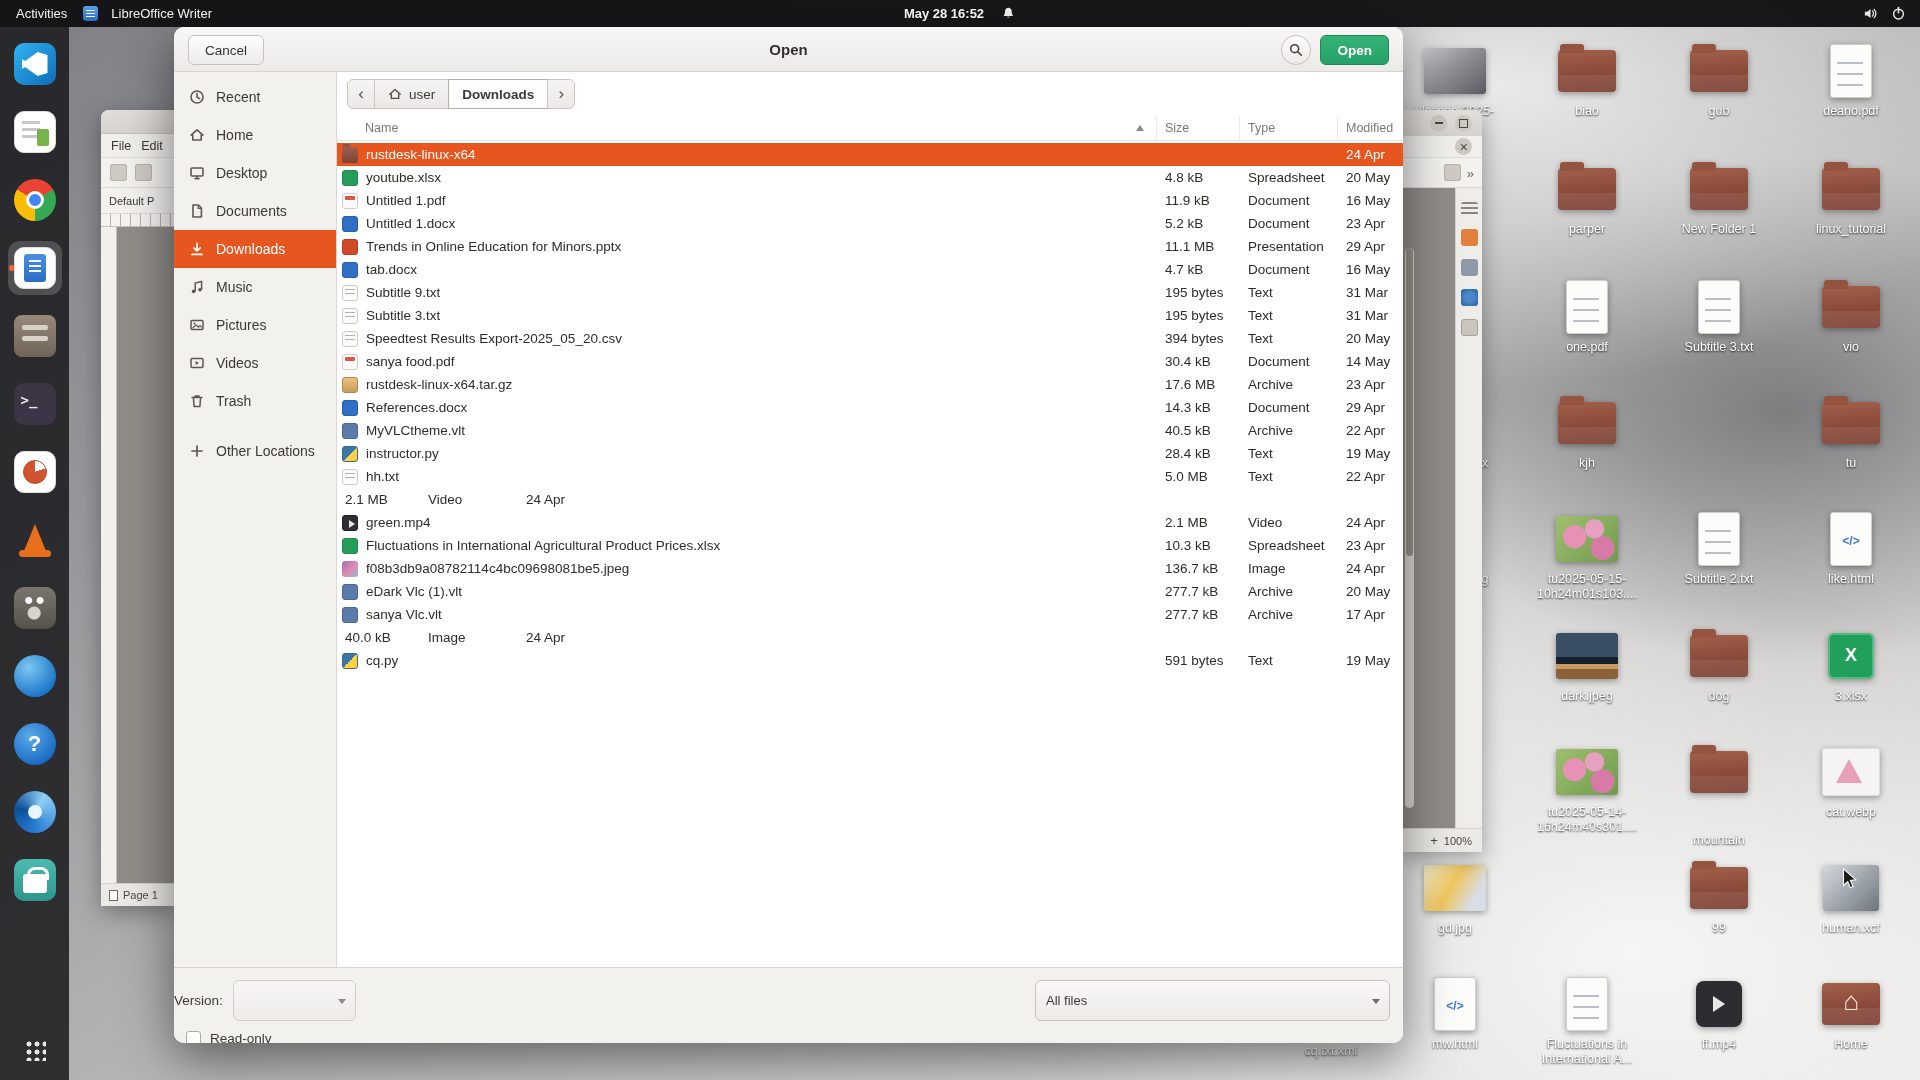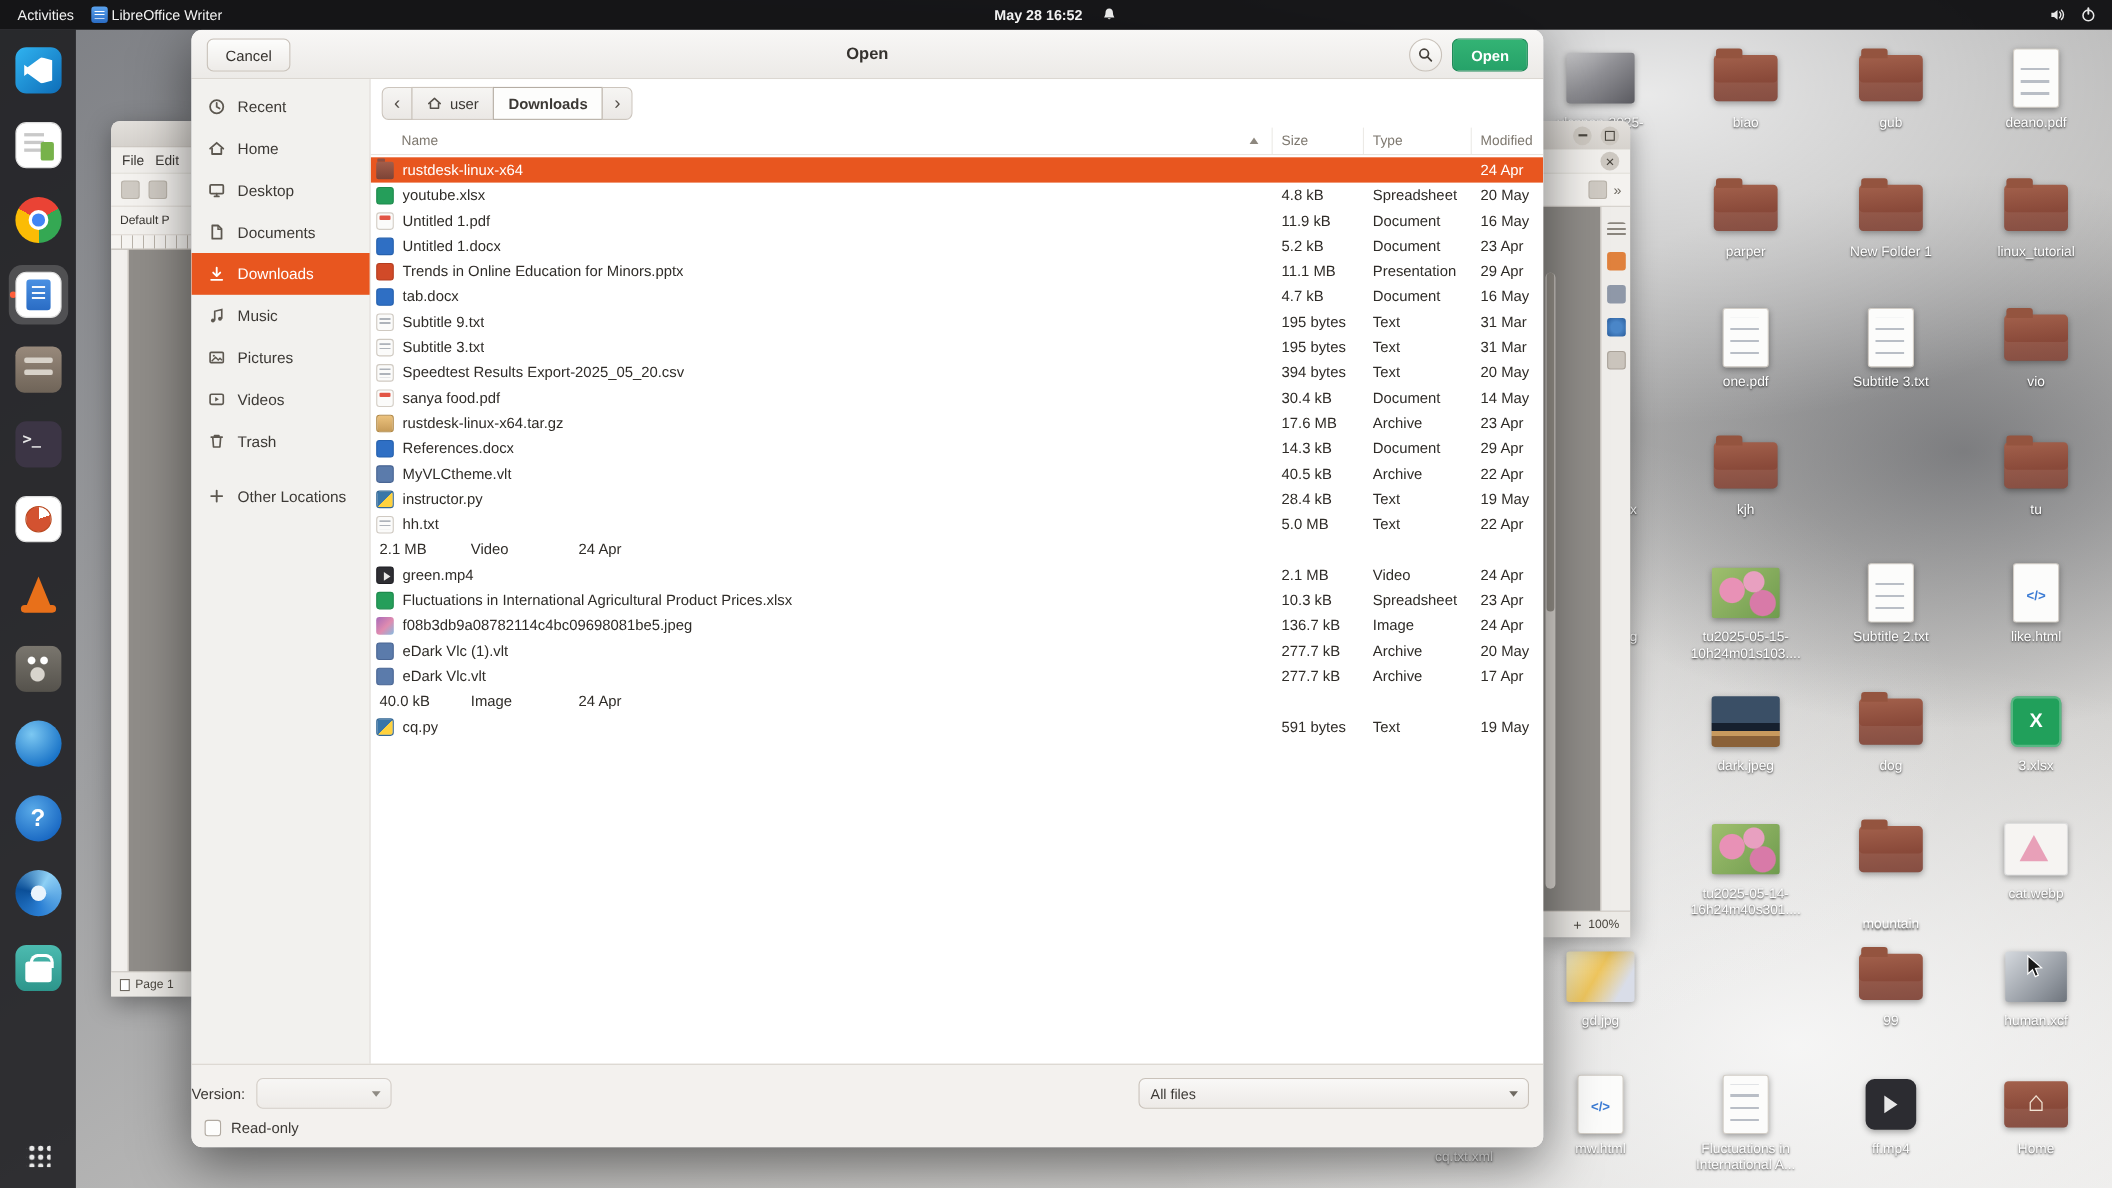--- a/index.html
+++ b/index.html
@@ -75,21 +75,21 @@
 .sbt.t2{background:#e0813d}
 .sbt.t3{background:#8f98a8}
 .sbt.t4{background:radial-gradient(circle,#4a86c8 40%,#2a5c9a)}
 .sbt.t5{background:#cac4bc;border:1px solid #a9a299}
 .wr-status{height:24px;background:#eceae6;border-top:1px solid #d5d0c9;display:flex;align-items:center;justify-content:flex-end;gap:6px;padding-right:10px;font-size:11px;color:#4a463f}
 .zplus::before{content:"+";font-size:13px;color:#4a463f;font-style:normal}
 
 
 .topbar{position:absolute;left:0;top:0;width:1920px;height:27px;background:rgba(18,18,20,.97);color:#f2f2f2;display:flex;align-items:center;z-index:100;font-size:13px}
 .tb-left{display:flex;align-items:center;gap:16px;padding-left:16px}
-.tb-app{display:flex;align-items:center;gap:3px}
+.tb-app{display:flex;align-items:center;gap:13px}
 .tb-appicon{width:15px;height:15px;border-radius:3px;background:linear-gradient(#5aa2ee,#2a6cc4);position:relative;flex:none}
 .tb-appicon::after{content:"";position:absolute;left:3px;right:3px;top:4px;height:7px;background:repeating-linear-gradient(#fff 0 1px,transparent 1px 3px)}
 .tb-center{position:absolute;left:50%;top:0;height:100%;transform:translateX(-50%);display:flex;align-items:center;gap:17px;font-weight:bold}
 .tb-center svg,.tb-right svg{width:15px;height:15px;color:#e8e8e8}
 .tb-right{margin-left:auto;display:flex;align-items:center;gap:13px;padding-right:14px}
 
 
 .dock{position:absolute;left:0;top:27px;width:69px;height:1053px;background:rgba(28,28,32,.88);z-index:90}
 .dock-items{display:flex;flex-direction:column;gap:14px;padding-top:10px;align-items:center}
 .dock-item{width:54px;height:54px;display:flex;align-items:center;justify-content:center;position:relative;border-radius:12px}
@@ -179,21 +179,21 @@
 .fic.ic-txt::after{content:"";position:absolute;inset:3px 2px;background:repeating-linear-gradient(#aeb3ba 0 1.5px,transparent 1.5px 4px)}
 .fic.ic-archive{background:linear-gradient(#ecc27e,#c79c59);border:1px solid #b18844}
 .fic.ic-vlt{background:#5b7bab;border:1px solid #4a6694}
 .fic.ic-py{background:linear-gradient(135deg,#3a76a8 0 50%,#ffd23e 50% 100%);border:1px solid #336794}
 .fic.ic-video{background:#2e2e33;border:1px solid #1f1f24}
 .fic.ic-video::after{content:"";position:absolute;left:6px;top:4px;border-left:6px solid #e8e8e8;border-top:4px solid transparent;border-bottom:4px solid transparent}
 .fic.ic-image{background:linear-gradient(135deg,#a86ab8,#e08cb0 55%,#86bce0)}
 .dlg-footer{position:absolute;left:0;right:0;bottom:0;height:76px;background:#f3f1ee;border-top:1px solid #d8d3cd}
 .foot-row1{display:flex;align-items:center;padding:12px 13px 0 0}
 .vlabel{font-size:13.5px;color:#3c3935}
-.combo{height:28px;background:linear-gradient(#f9f8f7,#edeae7);border:1px solid #c9c2ba;border-radius:6px;display:flex;align-items:center;position:relative;font-size:13px;color:#3c3935}
+.combo{height:41px;background:linear-gradient(#f9f8f7,#edeae7);border:1px solid #c9c2ba;border-radius:6px;display:flex;align-items:center;position:relative;font-size:13px;color:#3c3935}
 .combo.version{width:123px;margin-left:10px;opacity:.75}
 .combo.filetype{width:355px;margin-left:auto;padding-left:10px}
 .chev.d{position:absolute;right:9px;top:50%;margin-top:-2px;width:0;height:0;border-left:4px solid transparent;border-right:4px solid transparent;border-top:5px solid #6e6961}
 .foot-row2{display:flex;align-items:center;gap:9px;padding:10px 0 0 12px}
 .checkbox{width:15px;height:15px;border:1px solid #b1aaa1;border-radius:3px;background:#fdfdfc;flex:none}
 .cblabel{font-size:13.5px;color:#3c3935}
 
 
 .cursor{position:absolute;left:1838px;top:866px;width:22px;height:26px;z-index:300}
 </style>
@@ -864,21 +864,21 @@
             <span class="fname">eDark Vlc (1).vlt</span>
           </div>
           <div class="fc size">277.7 kB</div>
           <div class="fc type">Archive</div>
           <div class="fc mod">20 May</div>
         </div>
 
         <div class="frow">
           <div class="fc name">
             <i class="fic ic-vlt"></i>
-            <span class="fname">eDark Vlc.vlt</span>
+            <span class="fname">sanya Vlc.vlt</span>
           </div>
           <div class="fc size">277.7 kB</div>
           <div class="fc type">Archive</div>
           <div class="fc mod">17 Apr</div>
         </div>
 
         <div class="frow">
           <div class="fc size">40.0 kB</div>
           <div class="fc type">Image</div>
           <div class="fc mod">24 Apr</div>

